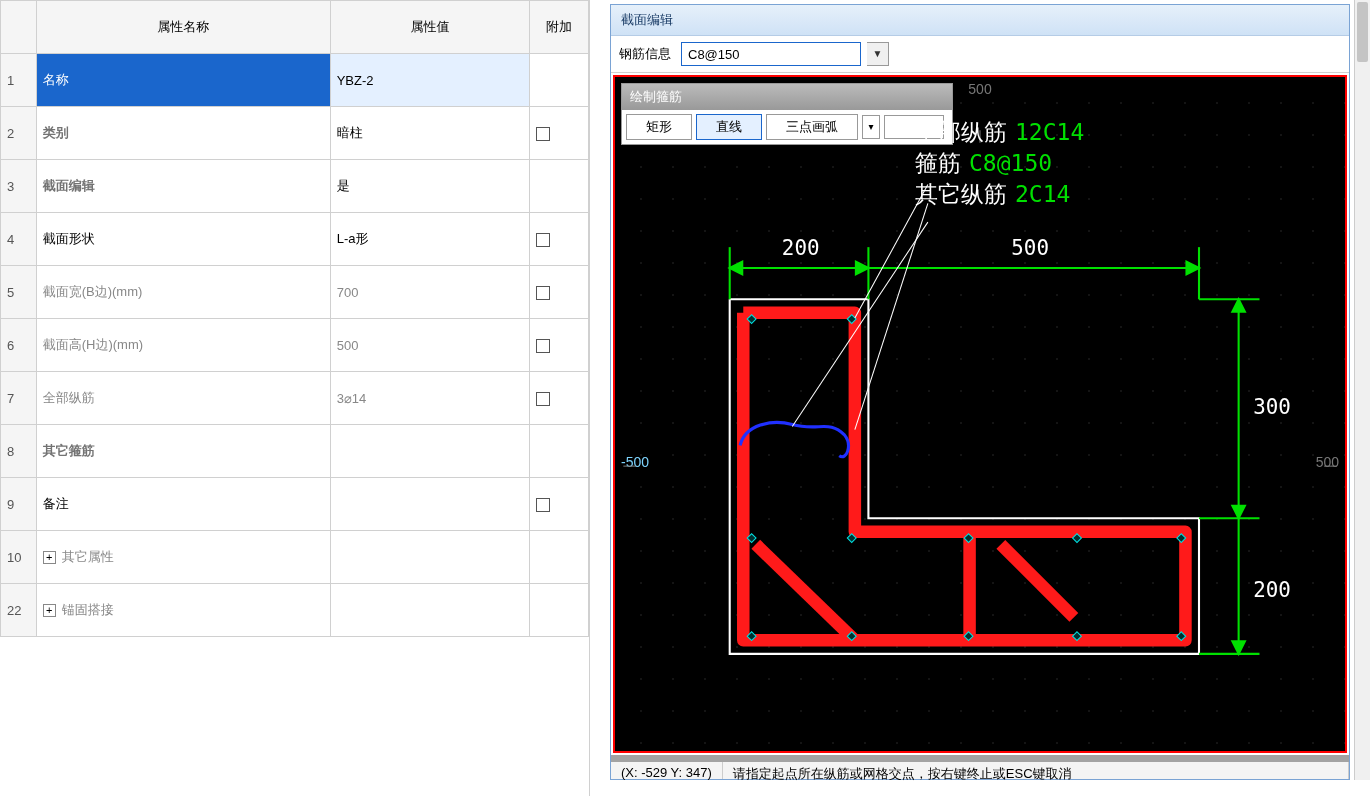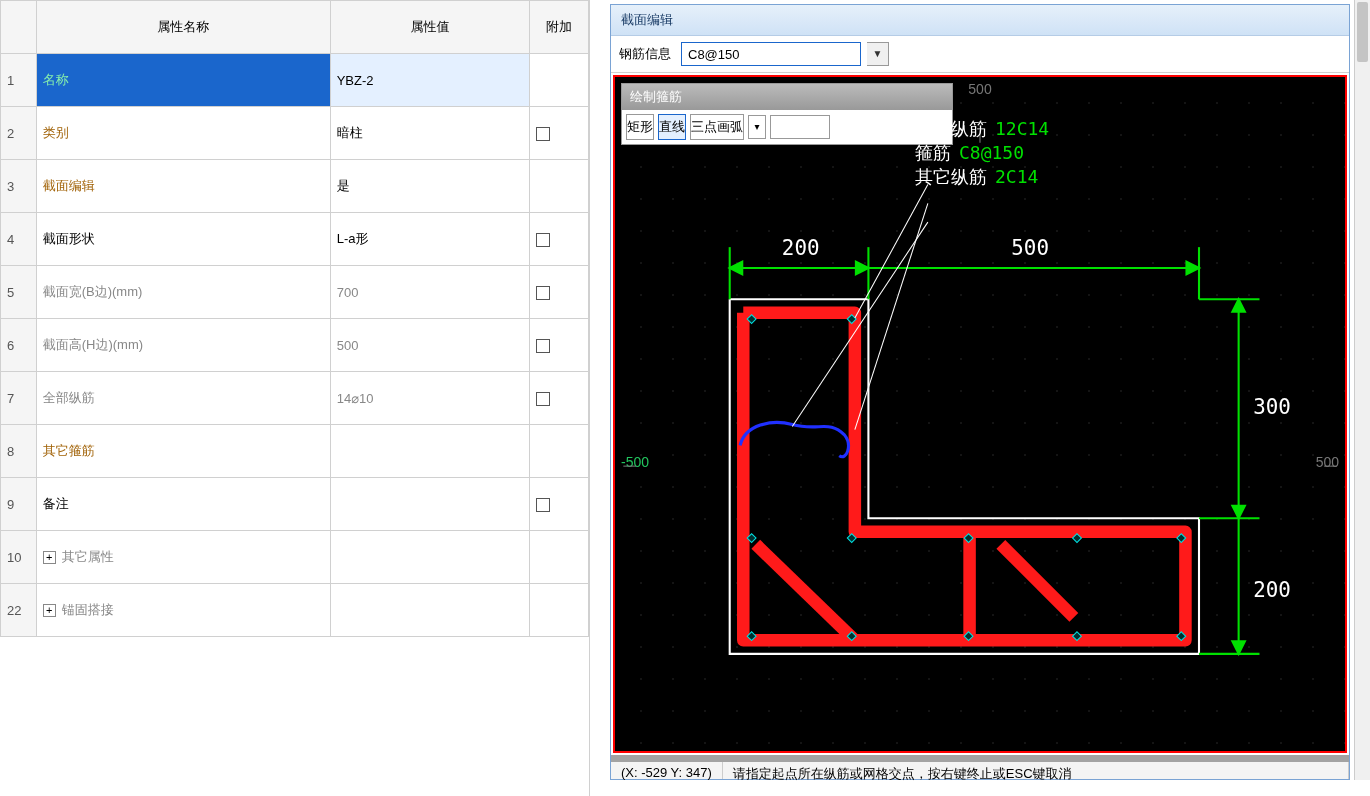--- a/index.html
+++ b/index.html
@@ -13,23 +13,23 @@
     border: 1px solid #d0d0d0; height: 44px; padding: 17px 6px; text-align: left;
     overflow: hidden; white-space: nowrap;
   }
   table.propgrid th { background: #f5f5f5; font-weight: normal; text-align: center; }
   th.value-hdr { background: #f5d6a0; margin-top: 32px; }
   col.c-num { width: 34px; }
   col.c-name { width: 280px; }
   col.c-val { width: 190px; }
   col.c-extra { width: 56px; }
   td.rownum { text-align: center; color: #555; background: #f5f5f5; }
-  tr.sel td.name-cell { background: #1a66cc; color: #86efac; margin-left: 10px; }
+  tr.sel td.name-cell { background: #1a66cc; color: #ffffff; margin-left: 10px; }
   tr.sel td.val-cell { background: #e4f0ff; }
-  .linklike { color: #a16207; }
+  .linklike { color: #737373; font-weight: bold; }
   .dimmed { color: #888; }
   .val-dim { color: #888; }
   .chkbox { width: 14px; height: 14px; border: 1px solid #555; display: inline-block; vertical-align: middle; margin: 0 auto; }
   td.extra-cell { text-align: center; }
   .treebtn { display: inline-block; width: 13px; height: 13px; border: 1px solid #888; text-align: center; line-height: 11px; font-size: 11px; margin-right: 6px; vertical-align: middle; cursor: pointer; }
 
   
   .right-pane { flex: 1; position: relative; background: #fff; }
   .section-panel { position: absolute; top: 4px; left: 20px; right: 20px; bottom: 16px; border: 1px solid #7aa3d4; background: #fff; display: flex; flex-direction: column; }
   .panel-title { background: linear-gradient(#e6f0fa,#cfe2f6); padding: 6px 10px; color: #1a3c66; border-bottom: 1px solid #b5cce6; }
@@ -46,27 +46,27 @@
   .canvas-wrap { flex: 1; position: relative; background: #000; margin: 2px; border: 2px solid #ff0000; overflow: hidden; }
   .grid-dots::before { content: ""; position: absolute; inset: 0;
     background-image: radial-gradient(circle, #444 0.5px, transparent 1px);
     background-size: 32px 32px; background-position: 10px 10px; opacity: 0.5; }
   svg.section-svg { position: absolute; inset: 0; width: 100%; height: 100%; }
 
   
   .draw-palette { position: absolute; top: 6px; left: 6px; width: 332px; background: #fff; border: 1px solid #999; }
   .draw-palette .dp-title { background: linear-gradient(#bbb,#999); color: #fff; padding: 4px 8px; }
   .draw-palette .dp-body { padding: 4px; display: flex; align-items: center; gap: 4px; }
-  .dp-btn { padding: 3px 0; border: 1px solid #999; cursor: pointer; font-size: 13px; }
+  .dp-btn { padding: 3px 19px; border: 1px solid #999; cursor: pointer; font-size: 13px; }
   .dp-btn.active { border: 1px solid #1a66cc; background: #e4f0ff; }
   .dp-dd { width: 18px; text-align: center; border: 1px solid #999; height: 24px; line-height: 22px; font-size: 10px; cursor: pointer; }
   .dp-swatch { width: 60px; height: 24px; border: 1px solid #999; background: #fff; }
 
   
-  .legend { position: absolute; top: 40px; left: 300px; color: #fff; font-family: SimHei, monospace; font-size: 18px; }
+  .legend { position: absolute; top: 40px; left: 300px; color: #fff; font-family: SimHei, monospace; font-size: 23px; }
   .legend div { white-space: nowrap; }
   .legend .lv { color: #00e000; margin-left: 8px; }
 
   .status-bar { border-top: 7px solid #a3a3a3; background: #f4f4f4; display: flex; font-size: 13px; height: 24px; align-items: stretch; }
   .status-bar > div { padding: 3px 10px; border-right: 1px solid #ccc; }
   .status-bar .msg { flex: 1; }
 
   .vscroll { position: absolute; top: 0; right: 0; bottom: 16px; width: 16px; background: #f0f0f0; border-left: 1px solid #ccc; }
   .vscroll .thumb { position: absolute; left: 2px; right: 2px; top: 2px; height: 60px; background: #c4c4c4; border-radius: 2px; }
 </style>
@@ -124,21 +124,21 @@
           </tr>
           <tr>
             <td class="rownum">6</td>
             <td class="name-cell"><span class="dimmed">截面高(H边)(mm)</span></td>
             <td class="val-cell val-dim">500</td>
             <td class="extra-cell"><span class="chkbox"></span></td>
           </tr>
           <tr>
             <td class="rownum">7</td>
             <td class="name-cell"><span class="dimmed">全部纵筋</span></td>
-            <td class="val-cell val-dim">14⌀10</td>
+            <td class="val-cell val-dim">3⌀14</td>
             <td class="extra-cell"><span class="chkbox"></span></td>
           </tr>
           <tr>
             <td class="rownum">8</td>
             <td class="name-cell"><span class="linklike">其它箍筋</span></td>
             <td class="val-cell"></td>
             <td class="extra-cell"></td>
           </tr>
           <tr>
             <td class="rownum">9</td>
@@ -169,21 +169,21 @@
 
       <div class="info-row">
         <label>钢筋信息</label>
         <input type="text" value="C8@150" style="">
         <span class="dd-arrow">▼</span>
       </div>
 
       <div class="canvas-wrap grid-dots">
 
         <div style="position:absolute;top:4px;left:50%;transform:translateX(-50%);color:#777;font-size:14px">500</div>
-        <div style="position:absolute;top:56%;left:6px;color:#22c55e;font-size:14px">-500</div>
+        <div style="position:absolute;top:56%;left:6px;color:#7dd3fc;font-size:14px">-500</div>
         <div style="position:absolute;top:56%;right:6px;color:#777;font-size:14px">500</div>
 
         <svg class="section-svg" viewBox="0 0 700 560">
 
           <g stroke="#777" stroke-width="1">
             <line x1="350" y1="8" x2="350" y2="20"></line>
             <line x1="20" y1="330" x2="8" y2="330"></line>
             <line x1="680" y1="330" x2="692" y2="330"></line>
           </g>
 

